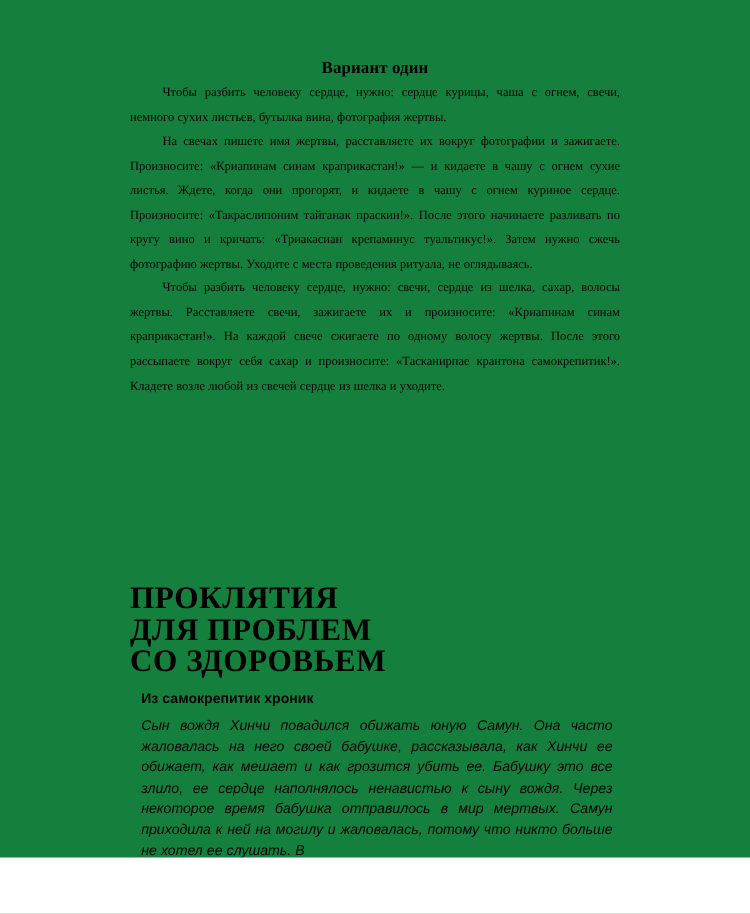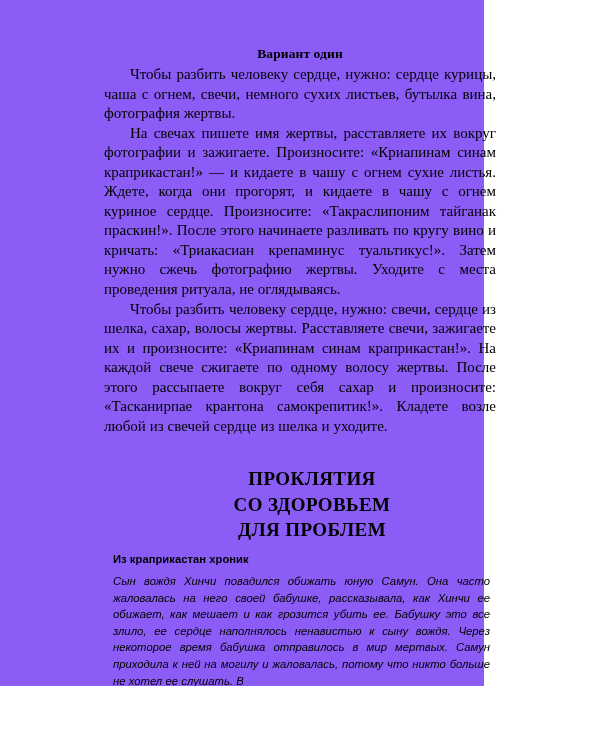--- a/index.html
+++ b/index.html
@@ -12,23 +12,23 @@
     width: 600px;
     height: 731px;
     overflow: hidden;
     font-family: "Liberation Serif", "DejaVu Serif", serif;
     color: #000000;
     -webkit-font-smoothing: antialiased;
   }
 
   .page {
     position: relative;
-    width: 484px;
+    width: 600px;
     height: 731px;
-    background: #8b5cf6;
+    background: #15803d;
     box-sizing: border-box;
   }
 
   
   .serif-block {
     position: absolute;
     left: 104px;
     top: 44px;
     width: 392px;
   }
@@ -44,35 +44,34 @@
 
   .section-heading.second {
     margin-top: 19px;
   }
 
   p.body-serif {
     margin: 0;
     text-align: justify;
     text-justify: inter-word;
     text-indent: 26px;
-    font-size: 15px;
+    font-size: 10px;
     line-height: 19.55px;
     hyphens: none;
     word-spacing: 0.1px;
   }
 
   
   .display-title {
     position: absolute;
-    left: 116px;
+    left: 104px;
     top: 466px;
     width: 392px;
-    text-align: center;
     font-weight: bold;
-    font-size: 19px;
+    font-size: 25px;
     line-height: 25.5px;
     letter-spacing: 0.4px;
   }
   .display-title .tline { display: block; white-space: nowrap; }
 
   
   .chronicle {
     position: absolute;
     left: 113px;
     top: 552px;
@@ -120,23 +119,23 @@
     <p class="body-serif">Чтобы разбить человеку сердце, нужно: сердце курицы, чаша с огнем, свечи, немного сухих листьев, бутылка вина, фотография жертвы.</p>
 
     <p class="body-serif">На свечах пишете имя жертвы, расставляете их вокруг фотографии и зажигаете. Произносите: «Криапинам синам краприкастан!» — и кидаете в чашу с огнем сухие листья. Ждете, когда они прогорят, и кидаете в чашу с огнем куриное сердце. Произносите: «Такраслипоним тайганак праскин!». После этого начинаете разливать по кругу вино и кричать: «Триакасиан крепаминус туальтикус!». Затем нужно сжечь фотографию жертвы. Уходите с места проведения ритуала, не оглядываясь.</p>
 
 
     <p class="body-serif">Чтобы разбить человеку сердце, нужно: свечи, сердце из шелка, сахар, волосы жертвы. Расставляете свечи, зажигаете их и произносите: «Криапинам синам краприкастан!». На каждой свече сжигаете по одному волосу жертвы. После этого рассыпаете вокруг себя сахар и произносите: «Тасканирпае крантона самокрепитик!». Кладете возле любой из свечей сердце из шелка и уходите.</p>
   </div>
 
   <div class="display-title">
     <span class="tline">ПРОКЛЯТИЯ</span>
+    <span class="tline">ДЛЯ ПРОБЛЕМ</span>
     <span class="tline">СО ЗДОРОВЬЕМ</span>
-    <span class="tline">ДЛЯ ПРОБЛЕМ</span>
   </div>
 
   <div class="chronicle">
-    <h3 class="chronicle-heading">Из краприкастан хроник</h3>
+    <h3 class="chronicle-heading">Из самокрепитик хроник</h3>
     <p class="body-sans">Сын вождя Хинчи повадился обижать юную Самун. Она часто жаловалась на него своей бабушке, рассказывала, как Хинчи ее обижает, как мешает и как грозится убить ее. Бабушку это все злило, ее сердце наполнялось ненавистью к сыну вождя. Через некоторое время бабушка отправилось в мир мертвых. Самун приходила к ней на могилу и жаловалась, потому что никто больше не хотел ее слушать. В</p>
   </div>
 
   <div class="page-clip"></div>
 </div>
 
 </body></html>

